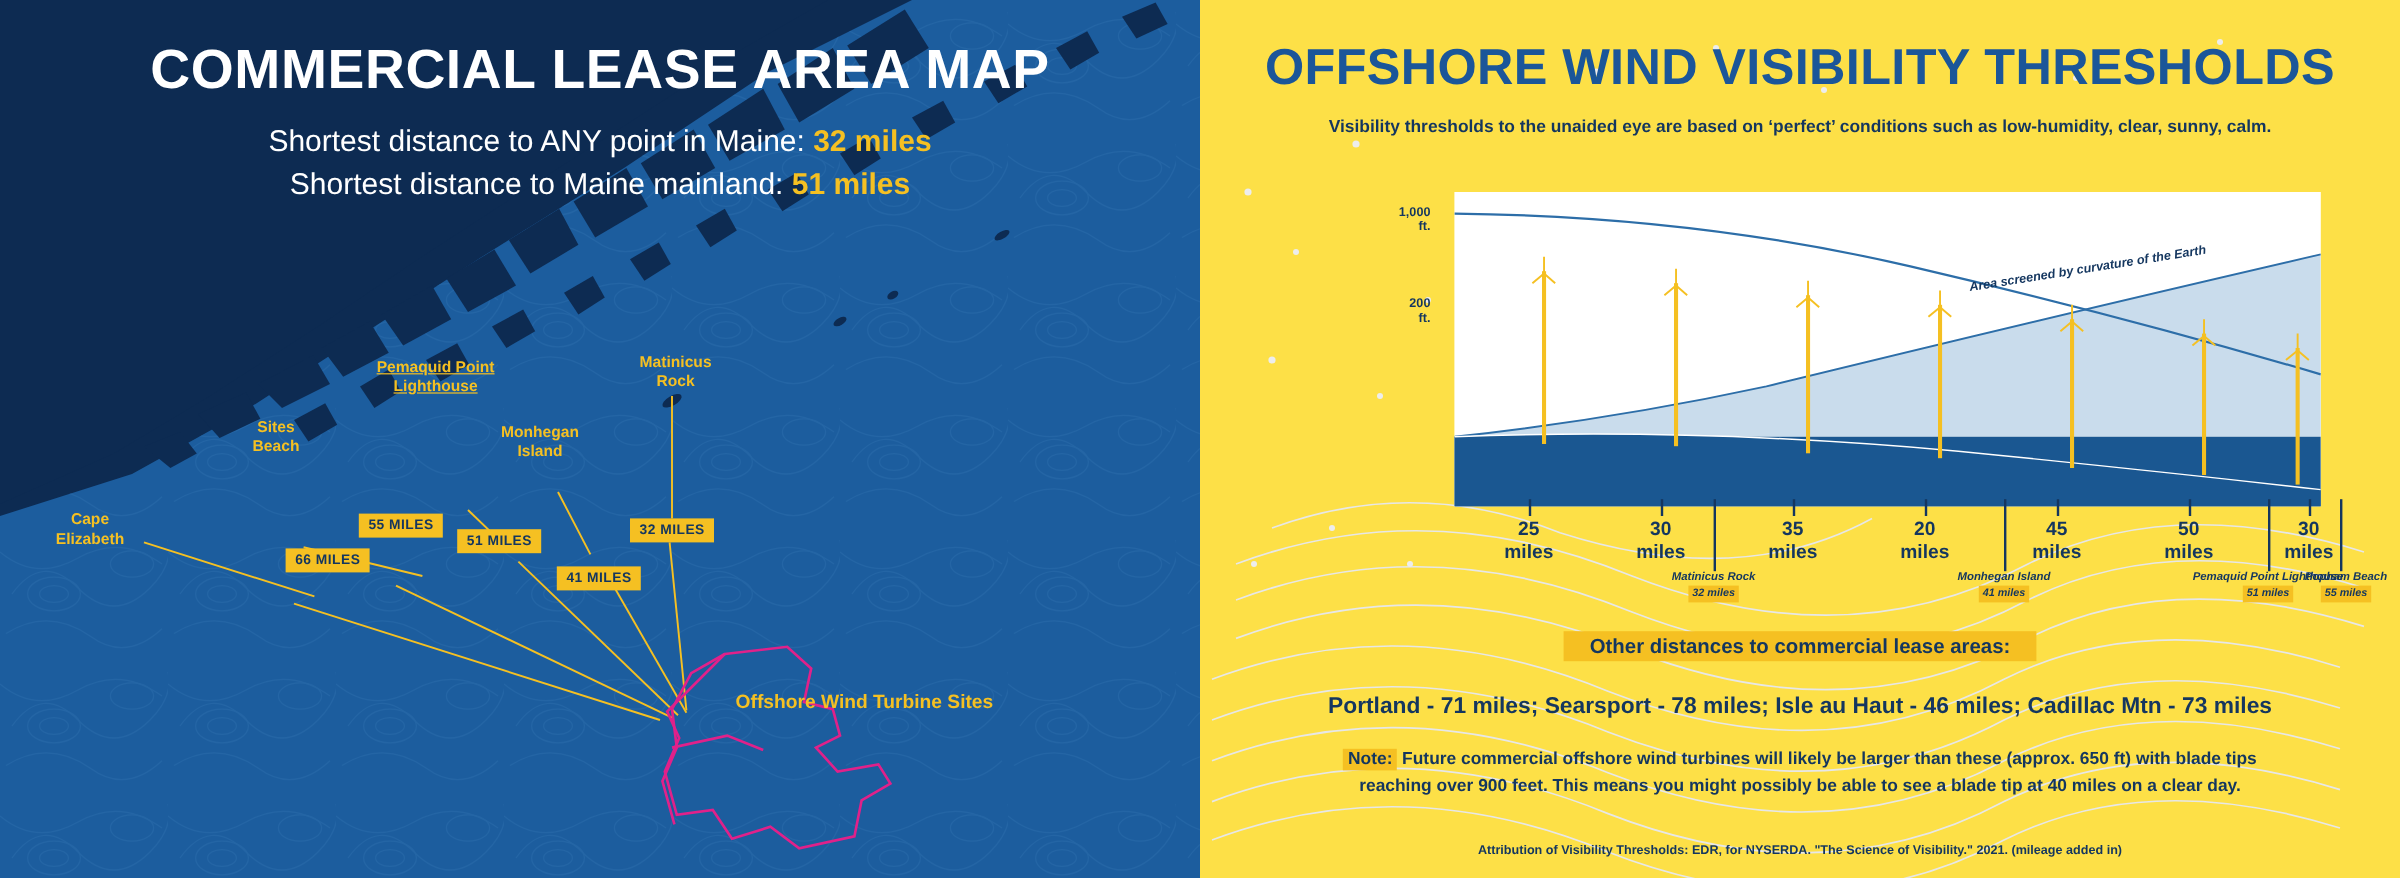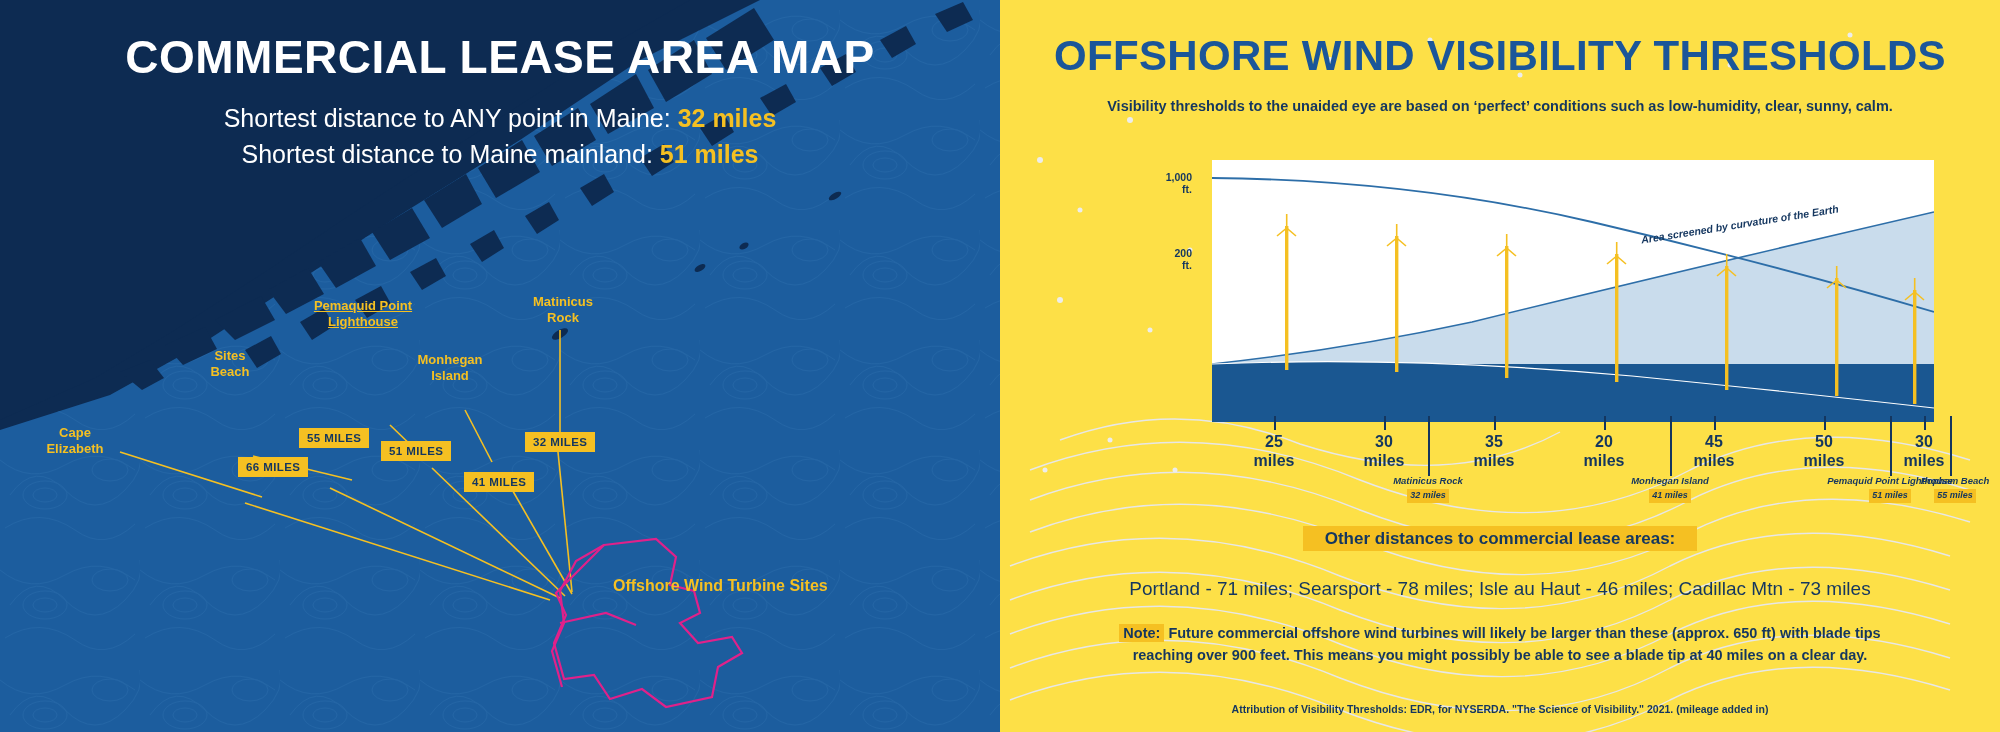--- a/index.html
+++ b/index.html
@@ -39,21 +39,21 @@
   .siteinfo{position:absolute;text-align:center;width:180px;color:#14365f;
     font-size:9.5px;font-style:italic;font-weight:bold;line-height:1.5;}
   .sitemi{display:inline-block;background:#f5c022;color:#14365f;padding:0 3px;font-size:9px;font-style:italic;font-weight:bold;}
 
   .curvelbl{position:absolute;color:#14365f;font-size:10.5px;font-weight:bold;font-style:italic;
     transform:rotate(-9deg);white-space:nowrap;}
 
   .otherhdr{position:absolute;left:0;width:1000px;text-align:center;top:529px;}
   .otherhdr span{background:#f5c022;color:#14365f;font-size:17px;font-weight:bold;padding:3px 22px;}
   .otherline{position:absolute;left:0;width:1000px;text-align:center;top:578px;color:#14365f;
-    font-size:19px;font-weight:normal;}
+    font-size:19px;font-weight:bold;}
   .notebox{position:absolute;left:55px;top:622px;width:890px;text-align:center;color:#14365f;
     font-size:14.5px;font-weight:bold;line-height:1.55;}
   .notetag{background:#f5c022;color:#14365f;padding:1px 4px;}
   .attrib{position:absolute;left:0;width:1000px;text-align:center;top:703px;color:#14365f;
     font-size:10.5px;font-weight:bold;}
 
   .turbine{position:absolute;}
 </style>
 </head>
 <body>

